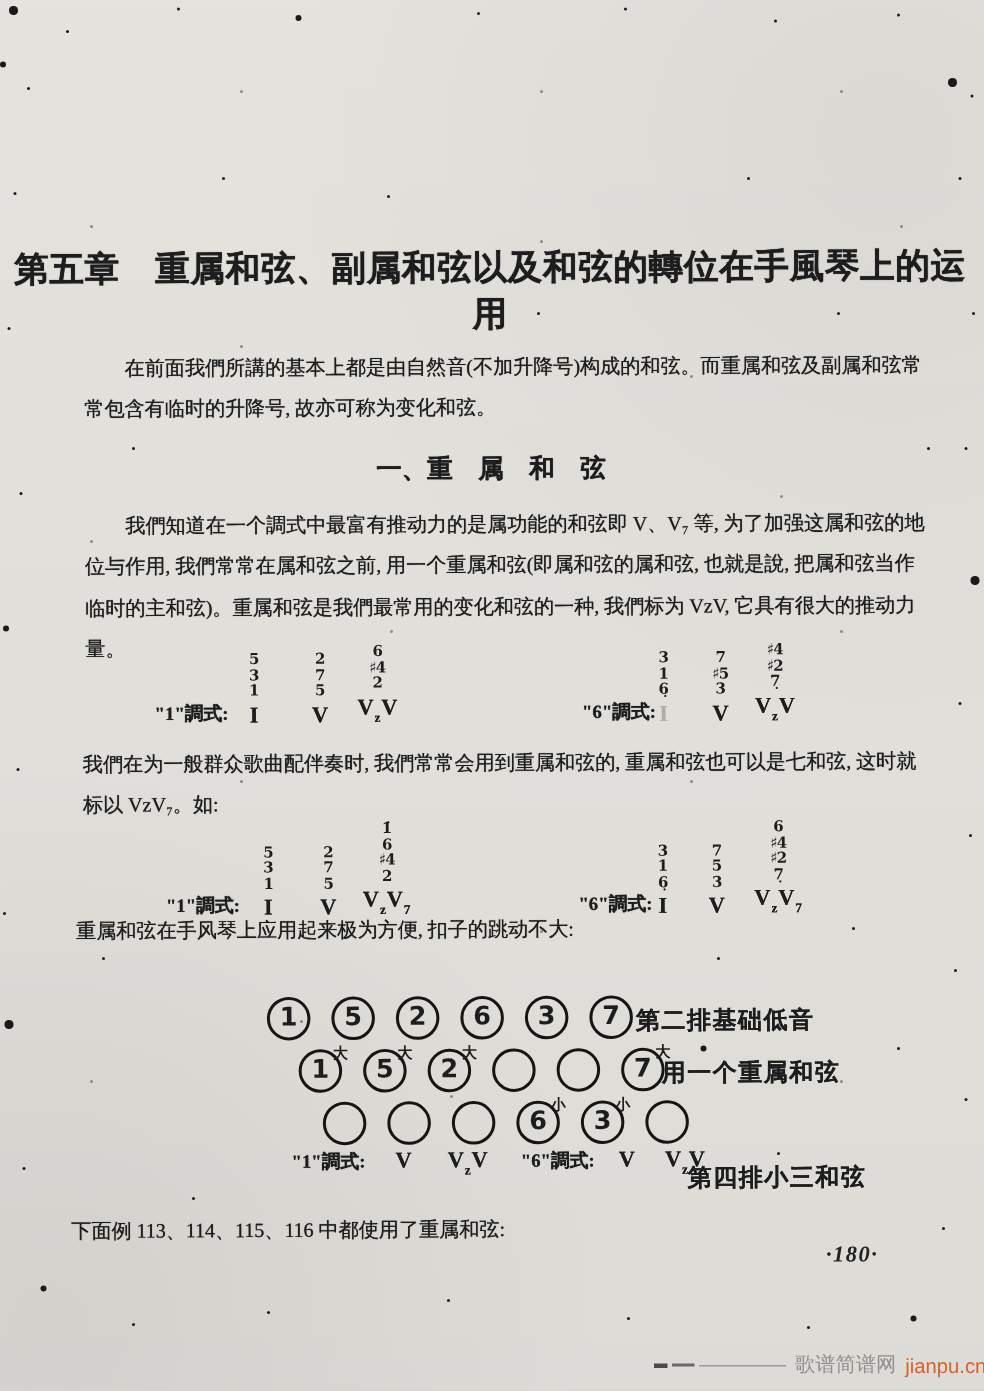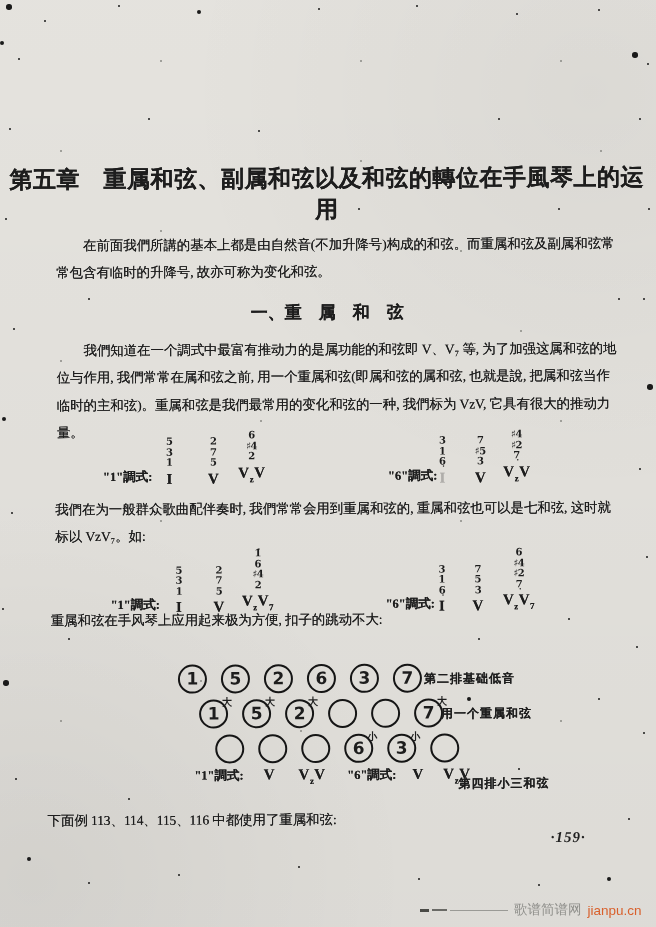--- a/index.html
+++ b/index.html
@@ -77,31 +77,31 @@
   .rowB{top:699px; left:198px;}
   .rowC{top:734px; left:214px;}
   .circle{
     position:relative; width:25px; height:25px; margin-right:14px;
     border:2.5px solid #151515; border-radius:50%;
     display:flex; align-items:center; justify-content:center;
   }
   .cnum{font-family:"DejaVu Sans",sans-serif; font-weight:bold; font-size:17px; line-height:25px;}
   .csup{position:absolute; top:-6px; right:-6px; font-size:10px; font-weight:bold; font-family:"Liberation Serif",serif;}
   .csup:empty{display:none;}
-  .dlabel{position:absolute; font-size:12px; font-weight:bold; letter-spacing:1px; white-space:nowrap; text-shadow:0 0 0.4px #333;}
+  .dlabel{position:absolute; font-size:16px; font-weight:bold; letter-spacing:1px; white-space:nowrap; text-shadow:0 0 0.4px #333;}
   .dl1{top:671px; left:423px;}
   .dl2{top:706px; left:440px;}
   .dl3{top:741px; left:457px;margin-top:35px;}
   .dfooter{top:766px; left:193px; position:absolute; display:flex; align-items:baseline;}
 
   .pagenum{
     position:absolute; top:830px; left:549px;
     font-style:italic; font-size:15px; font-weight:bold; letter-spacing:1px; color:#222;
   }
-  .watermark{position:absolute; top:901px; left:420px; display:flex; align-items:center; white-space:nowrap;}
+  .watermark{position:absolute; top:901px; left:436px; display:flex; align-items:center; white-space:nowrap;}
   .wm-dash{width:9px; height:3px; background:#4a4a46; margin-right:3px;}
   .wm-dash2{width:15px; height:2px; background:#6a6a66; margin-right:3px;}
   .wm-line{width:58px; height:1px; background:#9a9a96; margin-right:6px;}
   .wm-site{font-family:"Liberation Sans",sans-serif; font-size:13.5px; color:#8f8f8b;}
   .wm-domain{font-family:"Liberation Sans",sans-serif; font-size:13.5px; color:#d9602c; margin-left:6px;}
 </style>
 </head>
 <body>
 
 <div class="page">
@@ -329,21 +329,21 @@
       <span class="numeral" style="margin-left:24px"><span>V</span><sub>z</sub><span>V</span></span>
       <span class="nlabel" style="margin-left:22px">"6"調式:</span>
       <span class="numeral" style="margin-left:16px"><span>V</span><span></span></span>
       <span class="numeral" style="margin-left:20px"><span>V</span><sub>z</sub><span>V</span></span>
     </div>
 
     <div class="para p5">
       <div class="line">下面例 113、114、115、116 中都使用了重属和弦:</div>
     </div>
 
-    <div class="pagenum">·159·</div>
+    <div class="pagenum">·180·</div>
   </div>
 
   <div class="watermark">
     <span class="wm-dash"></span>
     <span class="wm-dash2"></span>
     <span class="wm-line"></span>
     <span class="wm-site">歌谱简谱网</span>
     <span class="wm-domain">jianpu.cn</span>
   </div>
 </div>

